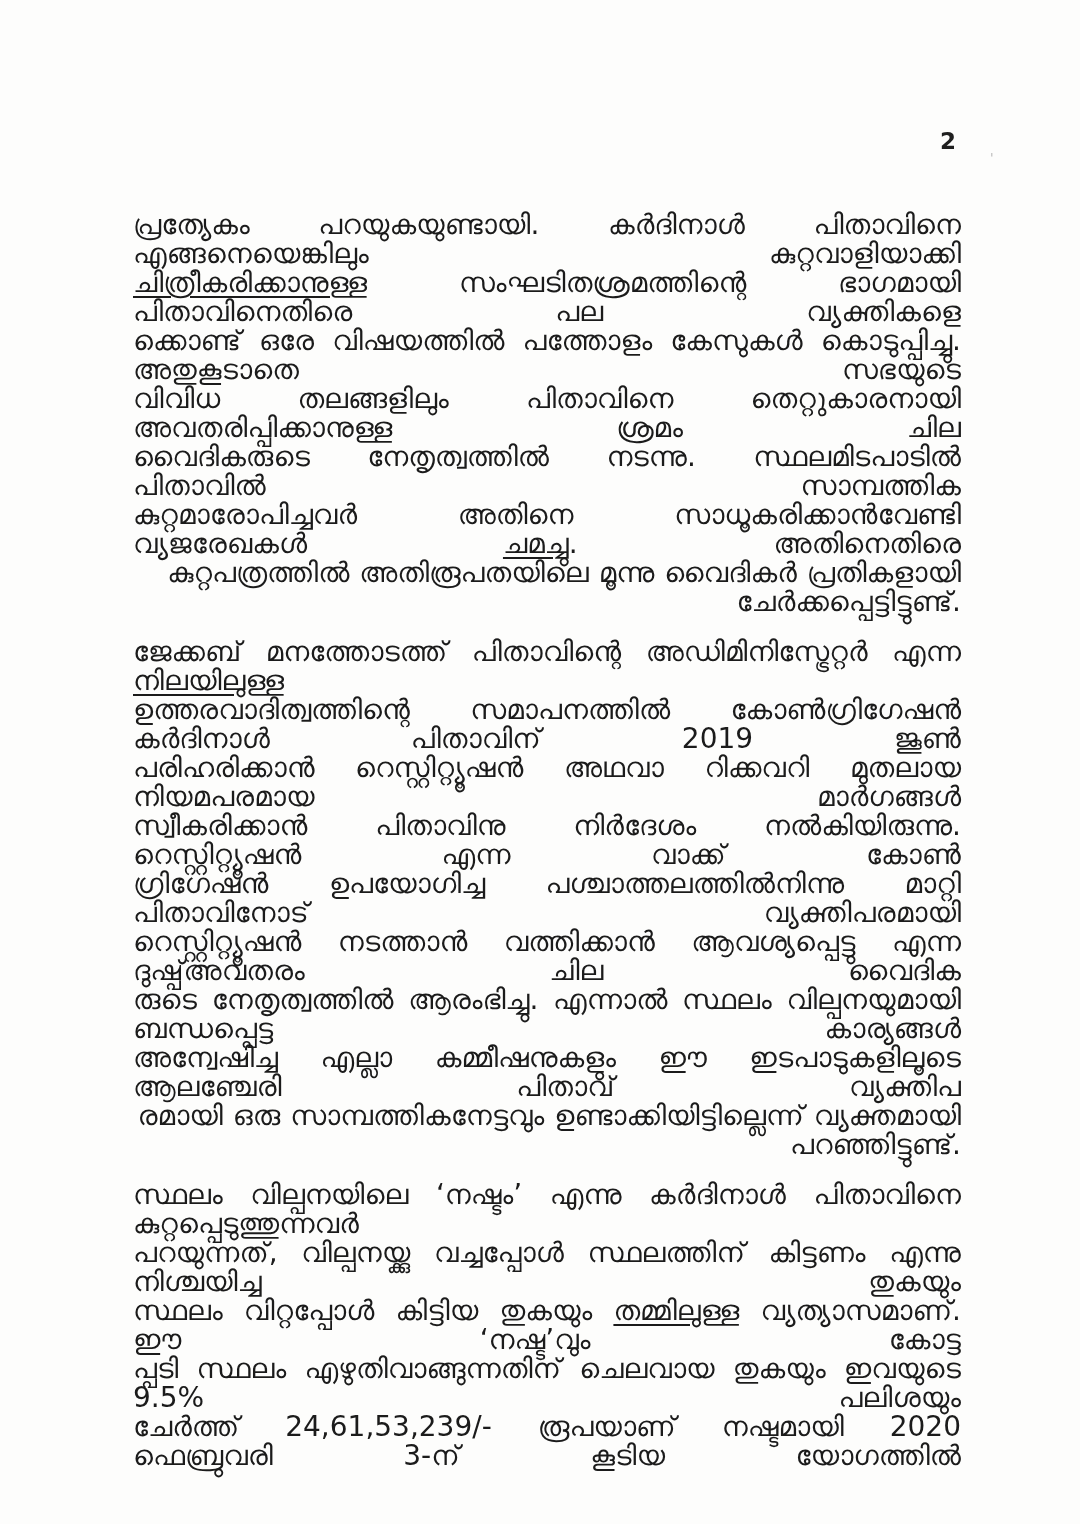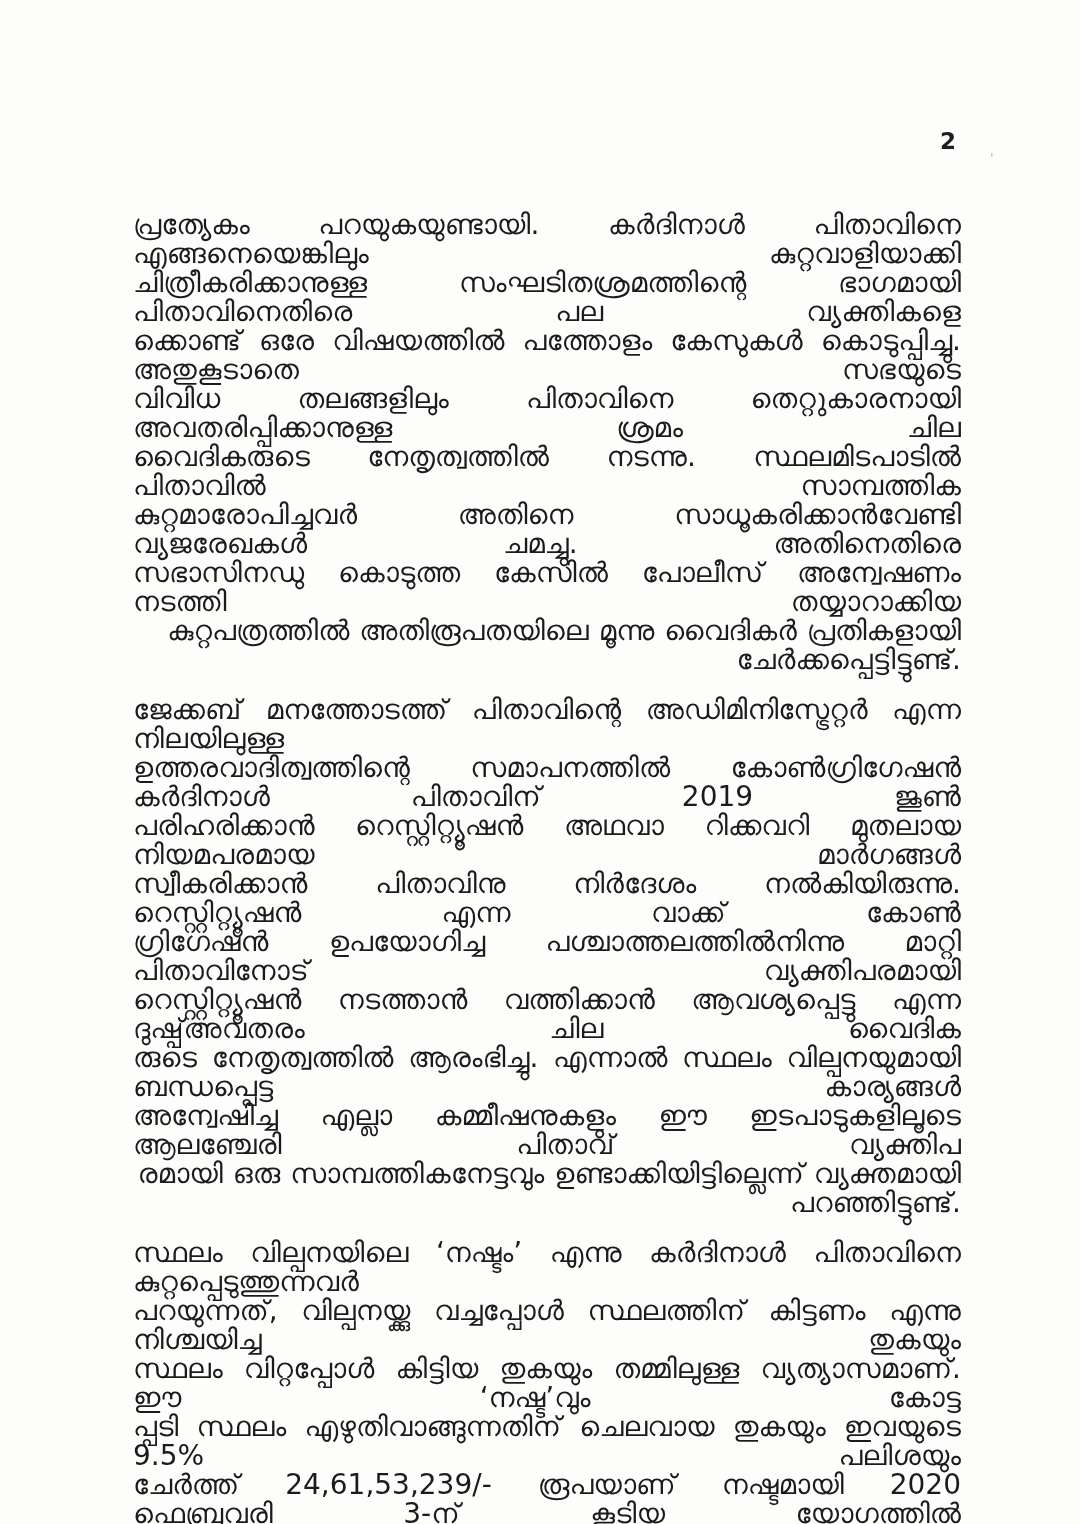--- a/index.html
+++ b/index.html
@@ -47,39 +47,39 @@
     word-spacing: 1px;
   }
   .line.just {
     text-align: justify;
     text-align-last: justify;
   }
   .line.last {
     text-align: right;
   }
   .ul {
+    text-decoration: underline;
     text-decoration-thickness: 1.5px;
     text-underline-offset: 4px;
   }
 </style>
 </head>
 <body>
 
 <div class="page">
   <div class="page-number">2</div>
   <div class="scan-artifact">'</div>
   <div class="content">
       <div class="para">
         <div class="line just">പ്രത്യേകം പറയുകയുണ്ടായി. കർദിനാൾ പിതാവിനെ എങ്ങനെയെങ്കിലും കുറ്റവാളിയാക്കി</div>
         <div class="line just"><span class="ul">ചിത്രീകരിക്കാനുള്ള</span> സംഘടിതശ്രമത്തിന്റെ ഭാഗമായി പിതാവിനെതിരെ പല വ്യക്തികളെ</div>
         <div class="line just">ക്കൊണ്ട് ഒരേ വിഷയത്തിൽ പത്തോളം കേസുകൾ കൊടുപ്പിച്ചു. അതുകൂടാതെ സഭയുടെ</div>
         <div class="line just">വിവിധ തലങ്ങളിലും പിതാവിനെ തെറ്റുകാരനായി അവതരിപ്പിക്കാനുള്ള ശ്രമം ചില</div>
         <div class="line just">വൈദികരുടെ നേതൃത്വത്തിൽ നടന്നു. സ്ഥലമിടപാടിൽ പിതാവിൽ സാമ്പത്തിക</div>
         <div class="line just">കുറ്റമാരോപിച്ചവർ അതിനെ സാധൂകരിക്കാൻവേണ്ടി വ്യജരേഖകൾ <span class="ul">ചമച്ചു</span>. അതിനെതിരെ</div>
-        <div class="line just">സഭാസിനഡു കൊടുത്ത കേസിൽ പോലീസ് അന്വേഷണം നടത്തി തയ്യാറാക്കിയ</div>
         <div class="line last">കുറ്റപത്രത്തിൽ അതിരൂപതയിലെ മൂന്നു വൈദികർ പ്രതികളായി ചേർക്കപ്പെട്ടിട്ടുണ്ട്.</div>
       </div>
       <div class="para">
         <div class="line just">ജേക്കബ് മനത്തോടത്ത് പിതാവിന്റെ അഡിമിനിസ്ട്രേറ്റർ എന്ന <span class="ul">നിലയിലുള്ള</span></div>
         <div class="line just">ഉത്തരവാദിത്വത്തിന്റെ സമാപനത്തിൽ കോൺഗ്രിഗേഷൻ കർദിനാൾ പിതാവിന് 2019 ജൂൺ</div>
         <div class="line just">പരിഹരിക്കാൻ റെസ്റ്റിറ്റ്യൂഷൻ അഥവാ റിക്കവറി മുതലായ നിയമപരമായ മാർഗങ്ങൾ</div>
         <div class="line just">സ്വീകരിക്കാൻ പിതാവിനു നിർദേശം നൽകിയിരുന്നു. റെസ്റ്റിറ്റ്യൂഷൻ എന്ന വാക്ക് കോൺ</div>
         <div class="line just">ഗ്രിഗേഷൻ ഉപയോഗിച്ച പശ്ചാത്തലത്തിൽനിന്നു മാറ്റി പിതാവിനോട് വ്യക്തിപരമായി</div>
         <div class="line just">റെസ്റ്റിറ്റ്യൂഷൻ നടത്താൻ വത്തിക്കാൻ ആവശ്യപ്പെട്ടു എന്ന ദുഷ്പ്അവതരം ചില വൈദിക</div>
         <div class="line just">രുടെ നേതൃത്വത്തിൽ ആരംഭിച്ചു. എന്നാൽ സ്ഥലം വില്പനയുമായി ബന്ധപ്പെട്ട കാര്യങ്ങൾ</div>

